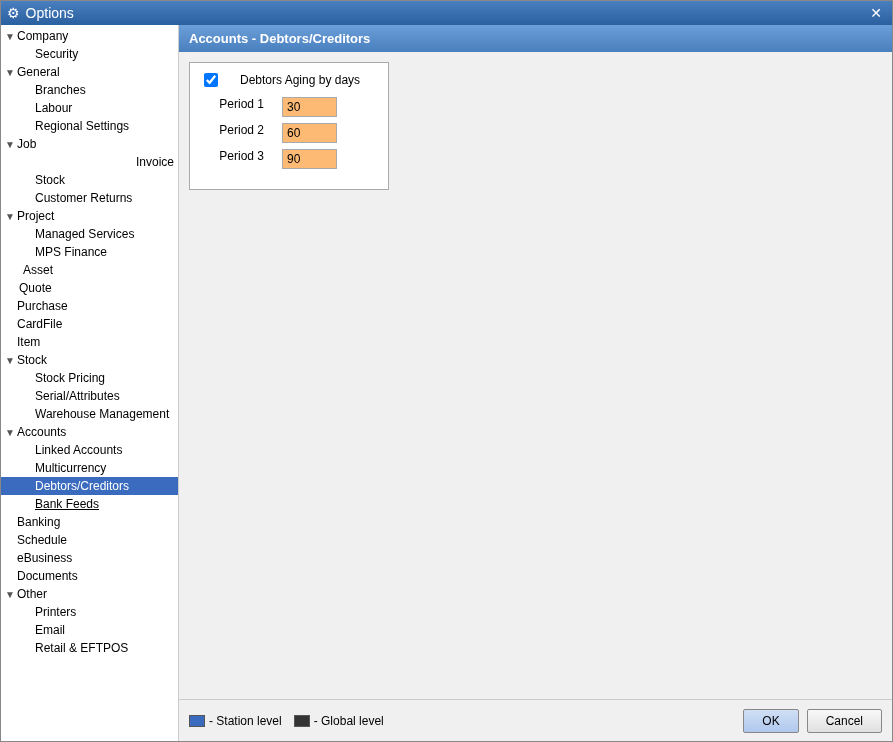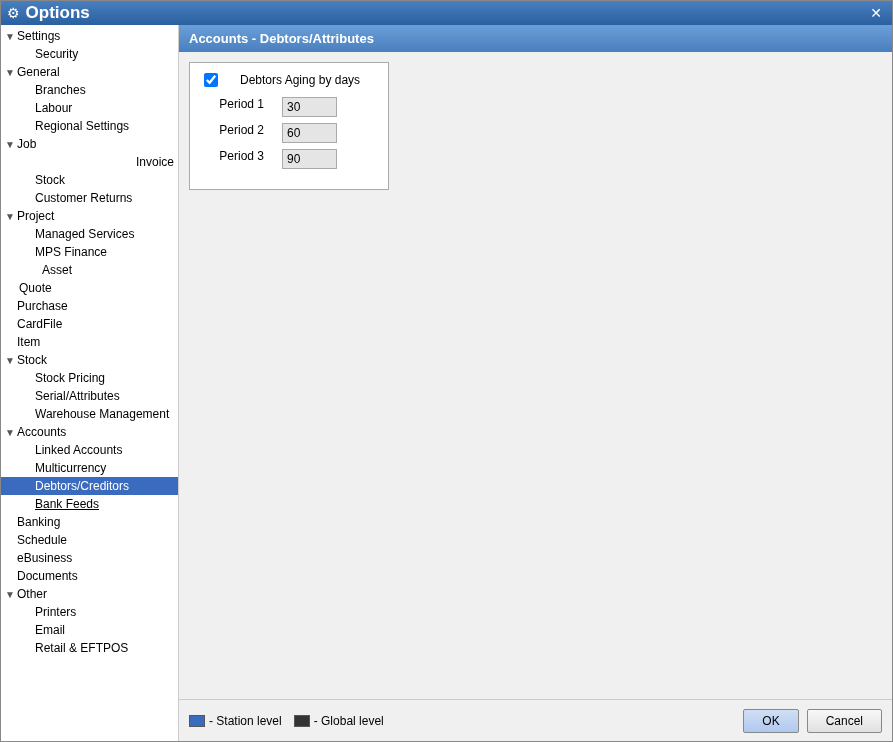--- a/index.html
+++ b/index.html
@@ -1,39 +1,39 @@
 <!DOCTYPE html>
 <html><head>
   <meta charset="utf-8">
   <style>
     * { box-sizing: border-box; margin: 0; padding: 0; font-family: 'Segoe UI', Tahoma, Arial, sans-serif; font-size: 12px; }
     body { background: #f0f0f0; display: flex; justify-content: center; align-items: center; width: 893px; height: 742px; overflow: hidden; }
     .window { width: 893px; height: 742px; background: #f0f0f0; border: 1px solid #888; display: flex; flex-direction: column; box-shadow: 2px 2px 8px rgba(0,0,0,0.4); }
     .title-bar { background: linear-gradient(to bottom, #4a7fbf, #2a5fa0); color: white; padding: 4px 6px; display: flex; align-items: center; justify-content: space-between; height: 24px; }
     .title-bar-left { display: flex; align-items: center; gap: 6px; }
     .title-bar-icon { font-size: 14px; }
-    .title-bar-title { font-size: 17px; font-weight: bold; color: white; }
+    .title-bar-title { font-size: 14px; font-weight: normal; color: white; }
     .title-bar-close { color: white; background: none; border: none; font-size: 14px; cursor: pointer; padding: 0 4px; }
     .window-body { display: flex; flex: 1; overflow: hidden; }
     .sidebar { width: 178px; background: white; border-right: 1px solid #ccc; overflow-y: auto; padding: 2px 0; }
     .tree-item { display: flex; align-items: center; padding: 2px 4px; cursor: pointer; color: #000; white-space: nowrap; }
     .tree-item.selected { background: #3a6bbf; color: white; }
     .tree-item.group { font-weight: normal; }
     .tree-toggle { width: 14px; display: inline-block; text-align: center; font-size: 10px; color: #555; flex-shrink: 0; }
     .tree-label { flex: 1; }
     .main-content { flex: 1; display: flex; flex-direction: column; background: #f0f0f0; }
     .panel-header { background: linear-gradient(to bottom, #6a9fd8, #4a7fbf); color: white; padding: 6px 10px; font-weight: bold; font-size: 13px; }
     .panel-body { flex: 1; padding: 10px; overflow: auto; }
     .form-box { background: white; border: 1px solid #aaa; padding: 10px 14px 14px 14px; display: inline-block; min-width: 200px; }
     .checkbox-row { display: flex; align-items: center; gap: 22px; margin-bottom: 10px; }
     .checkbox-row input[type=checkbox] { width: 14px; height: 14px; cursor: pointer; }
     .checkbox-label { font-size: 12px; }
     .period-row { display: flex; align-items: flex-start; margin-bottom: 6px; gap: 12px; }
     .period-label { width: 60px; text-align: right; margin-right: 6px; font-size: 12px; }
-    .period-input { width: 55px; border: 1px solid #aaa; padding: 2px 4px; font-size: 12px; background: #e5e5e5; }
+    .period-input { width: 55px; border: 1px solid #aaa; padding: 2px 4px; font-size: 12px; background: #fdba74; }
     .footer { background: #f0f0f0; border-top: 1px solid #ccc; padding: 6px 10px; display: flex; align-items: center; justify-content: space-between; height: 42px; }
     .footer-legend { display: flex; align-items: center; gap: 12px; }
     .legend-item { display: flex; align-items: center; gap: 4px; font-size: 11px; }
     .legend-box { width: 16px; height: 12px; border: 1px solid #555; }
     .legend-box.blue { background: #3a6bbf; }
     .legend-box.black { background: #333; }
     .footer-buttons { display: flex; gap: 8px; }
     .btn { padding: 4px 18px; font-size: 12px; border: 1px solid #888; background: linear-gradient(to bottom, #f8f8f8, #e0e0e0); cursor: pointer; border-radius: 2px; }
     .btn.primary { background: linear-gradient(to bottom, #d0dff5, #b0c8ee); }
   </style>
@@ -48,21 +48,21 @@
       <span class="title-bar-title">Options</span>
     </div>
     <button class="title-bar-close">✕</button>
   </div>
 
   <div class="window-body">
 
     <div class="sidebar" id="sidebar-tree">
     <div class="tree-item group" style="padding-left: 2px;">
           <span class="tree-toggle">▼</span>
-          <span class="tree-label">Settings</span>
+          <span class="tree-label">Company</span>
         </div>
         <div class="tree-item" style="padding-left: 20px;">
           <span class="tree-toggle"></span>
           <span class="tree-label">Security</span>
         </div>
         <div class="tree-item group" style="padding-left: 2px;">
           <span class="tree-toggle">▼</span>
           <span class="tree-label">General</span>
         </div>
         <div class="tree-item" style="padding-left: 20px;">
@@ -98,21 +98,21 @@
           <span class="tree-label">Project</span>
         </div>
         <div class="tree-item" style="padding-left: 20px;">
           <span class="tree-toggle"></span>
           <span class="tree-label">Managed Services</span>
         </div>
         <div class="tree-item" style="padding-left: 20px;">
           <span class="tree-toggle"></span>
           <span class="tree-label">MPS Finance</span>
         </div>
-        <div class="tree-item group" style="padding-left: 8px; margin-left: 19px;">
+        <div class="tree-item group" style="padding-left: 8px;">
           <span class="tree-toggle"></span>
           <span class="tree-label">Asset</span>
         </div>
         <div class="tree-item group" style="padding-left: 4px;">
           <span class="tree-toggle"></span>
           <span class="tree-label">Quote</span>
         </div>
         <div class="tree-item group" style="padding-left: 2px;">
           <span class="tree-toggle"></span>
           <span class="tree-label">Purchase</span>
@@ -189,21 +189,21 @@
           <span class="tree-toggle"></span>
           <span class="tree-label">Email</span>
         </div>
         <div class="tree-item" style="padding-left: 20px;">
           <span class="tree-toggle"></span>
           <span class="tree-label">Retail &amp; EFTPOS</span>
         </div>
       </div>
 
     <div class="main-content">
-      <div class="panel-header">Accounts - Debtors/Attributes</div>
+      <div class="panel-header">Accounts - Debtors/Creditors</div>
       <div class="panel-body">
         <div class="form-box">
           <div class="checkbox-row">
             <input type="checkbox" id="aging-checkbox" checked="" style="">
             <label for="aging-checkbox" class="checkbox-label">Debtors Aging by days</label>
           </div>
           <div class="period-row">
             <span class="period-label">Period 1</span>
             <input type="text" class="period-input" value="30" style="">
           </div>

